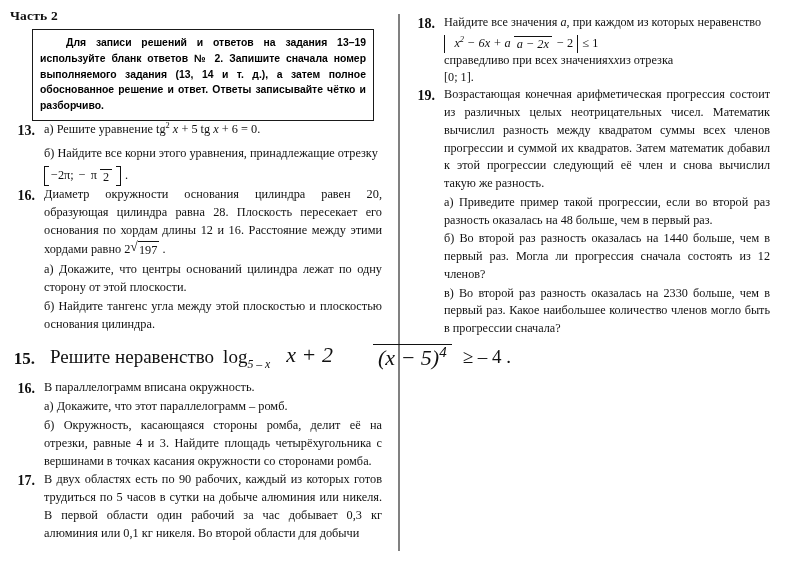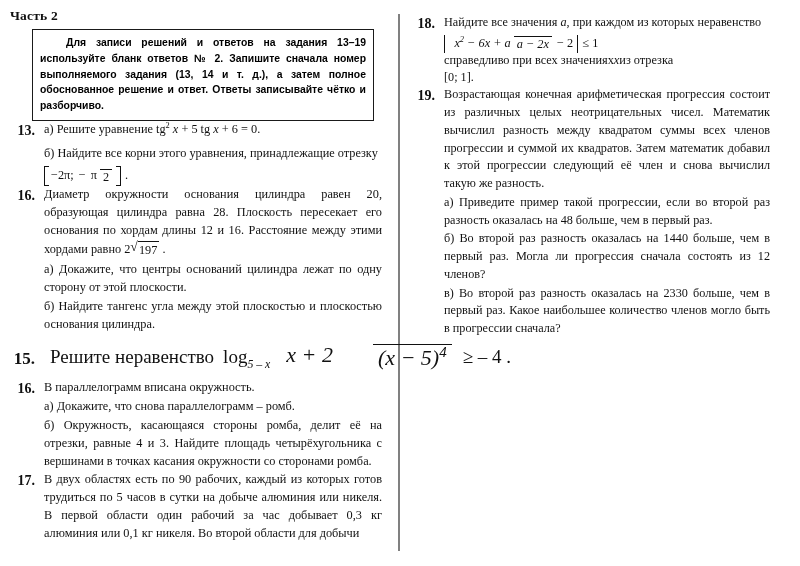--- a/index.html
+++ b/index.html
@@ -246,21 +246,21 @@
             </span>
             <span>≥ – 4 .</span>
           </div>
         </div>
       </div>
 
       <div class="task" style="margin-top:8px">
         <div class="task-num">16.</div>
         <div class="task-body">
           <p>В параллелограмм вписана окружность.</p>
-          <p>а) Докажите, что снова параллелограмм – ромб.</p>
+          <p>а) Докажите, что этот параллелограмм – ромб.</p>
           <p>б) Окружность, касающаяся стороны ромба, делит её на отрезки, равные 4 и 3. Найдите площадь четырёхугольника с вершинами в точках касания окружности со сторонами ромба.</p>
         </div>
       </div>
 
       <div class="task">
         <div class="task-num">17.</div>
         <div class="task-body">
           <p>
             <span>В двух областях есть по 90 рабочих, каждый из которых готов трудиться по 5 часов в сутки на добыче алюминия или никеля. В первой области один рабочий за час добывает 0,3 кг алюминия или 0,1 кг никеля. Во второй области для добычи </span>
           </p>

